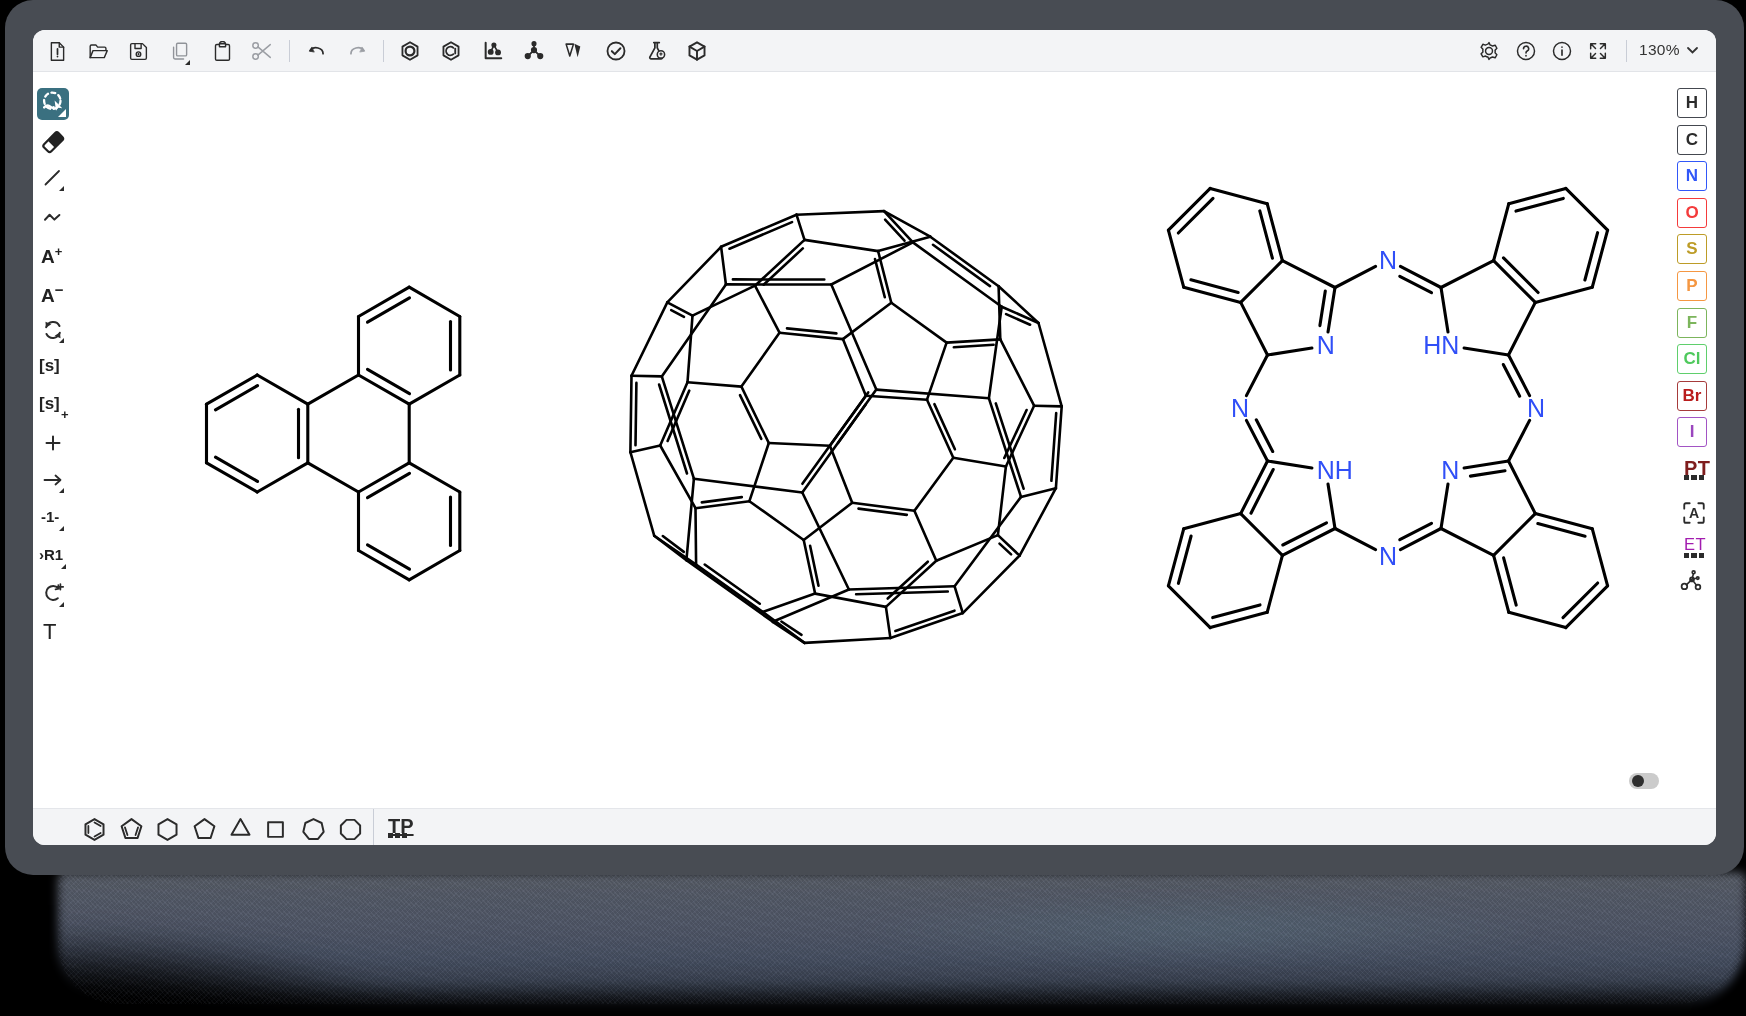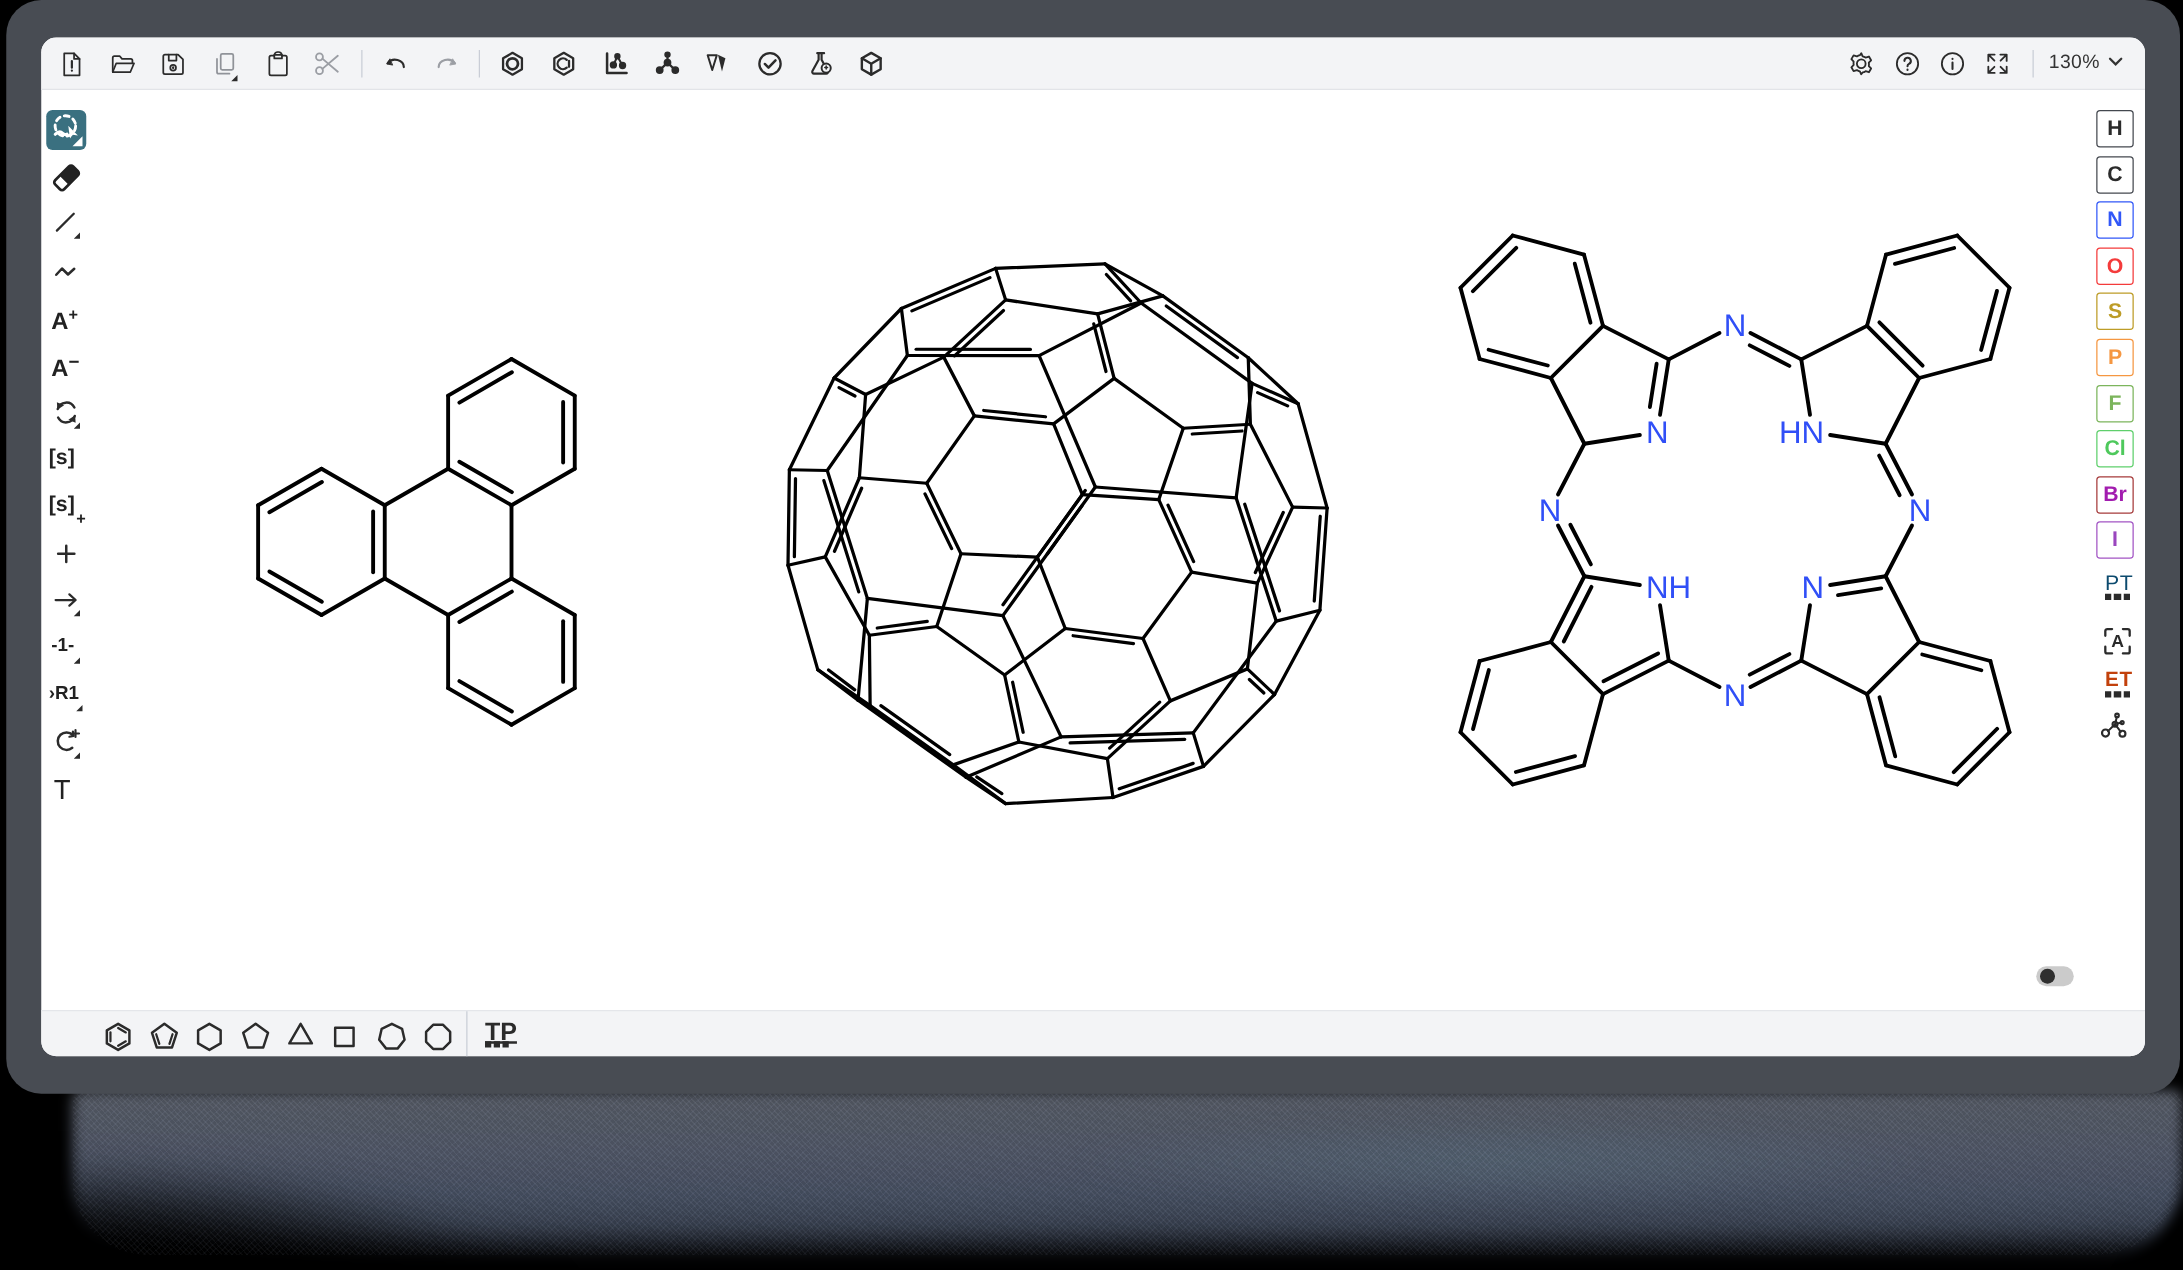--- a/index.html
+++ b/index.html
@@ -427,31 +427,31 @@
 <div class="dd" style="left:26px;top:572px"></div>
 <div style="position:absolute;left:10px;top:589px;width:30px;height:24px;color:#222;font-weight:500;font-size:22px;">T</div>
 <div class="elbtn" style="top:58.0px;border-color:#44484f;color:#2b2b2b">H</div>
 <div class="elbtn" style="top:94.6px;border-color:#44484f;color:#2b2b2b">C</div>
 <div class="elbtn" style="top:131.2px;border-color:#3157f8;color:#3157f8">N</div>
 <div class="elbtn" style="top:167.8px;border-color:#f43b3b;color:#f43b3b">O</div>
 <div class="elbtn" style="top:204.4px;border-color:#bd9c27;color:#bd9c27">S</div>
 <div class="elbtn" style="top:241.0px;border-color:#f59742;color:#f59742">P</div>
 <div class="elbtn" style="top:277.6px;border-color:#7cb55c;color:#7cb55c">F</div>
 <div class="elbtn" style="top:314.2px;border-color:#5fcf6c;color:#4ec95c">Cl</div>
-<div class="elbtn" style="top:350.8px;border-color:#a63b3b;color:#a21caf">Br</div>
+<div class="elbtn" style="top:350.8px;border-color:#a63b3b;color:#b91c1c">Br</div>
 <div class="elbtn" style="top:387.4px;border-color:#a254c4;color:#9a46be">I</div>
-<div style="position:absolute;left:1651px;top:427px;font-size:17px;font-weight:normal;color:#0c4a6e;letter-spacing:0.5px">PT</div>
+<div style="position:absolute;left:1651px;top:427px;font-size:20px;font-weight:bold;color:#7f1d1d;letter-spacing:0.5px">PT</div>
 <div style="position:absolute;left:1651.0px;top:444.5px;width:5.4px;height:5.4px;background:#2b2b2b"></div>
       <div style="position:absolute;left:1658.3px;top:444.5px;width:5.4px;height:5.4px;background:#2b2b2b"></div>
       <div style="position:absolute;left:1665.6px;top:444.5px;width:5.4px;height:5.4px;background:#2b2b2b"></div>
 <svg class="icon" style="left:1648.0px;top:470.0px" width="26" height="26" viewBox="0 0 24 24" fill="none" stroke="#2b2b2b" stroke-width="1.6" stroke-linecap="round" stroke-linejoin="round">
         <path d="M3 8 V4.5 a1.5 1.5 0 0 1 1.5-1.5 H8 M16 3 h3.5 A1.5 1.5 0 0 1 21 4.5 V8 M21 16 v3.5 a1.5 1.5 0 0 1-1.5 1.5 H16 M8 21 H4.5 A1.5 1.5 0 0 1 3 19.5 V16" stroke-width="1.7"></path>
         <text x="12" y="16.5" font-size="13" font-weight="bold" fill="#2b2b2b" stroke="none" text-anchor="middle" font-family="Liberation Sans">A</text>
       </svg>
-<div style="position:absolute;left:1651px;top:505px;font-size:16.5px;font-weight:bold;color:#c2410c;letter-spacing:0.5px">ET</div>
+<div style="position:absolute;left:1651px;top:505px;font-size:16.5px;font-weight:normal;color:#a21caf;letter-spacing:0.5px">ET</div>
 <div style="position:absolute;left:1651.0px;top:522.5px;width:5.4px;height:5.4px;background:#2b2b2b"></div>
       <div style="position:absolute;left:1658.3px;top:522.5px;width:5.4px;height:5.4px;background:#2b2b2b"></div>
       <div style="position:absolute;left:1665.6px;top:522.5px;width:5.4px;height:5.4px;background:#2b2b2b"></div>
 <svg class="icon" style="left:1646.0px;top:538.0px" width="26" height="26" viewBox="0 0 24 24" fill="none" stroke="#2b2b2b" stroke-width="1.6" stroke-linecap="round" stroke-linejoin="round">
         <circle cx="12" cy="10.5" r="1.8"></circle>
         <circle cx="5" cy="17" r="2.6"></circle>
         <circle cx="17.5" cy="17.5" r="2.2"></circle>
         <circle cx="13.5" cy="4" r="1.3"></circle>
         <circle cx="17.3" cy="9.3" r="1.1"></circle>
         <path d="M12 10.5 L6.8 15.6 M12 10.5 l4.3 5.6 M12 10.5 l1.3-5.2 M13.8 9.9 l2.4-.4" stroke-width="1.5"></path>

